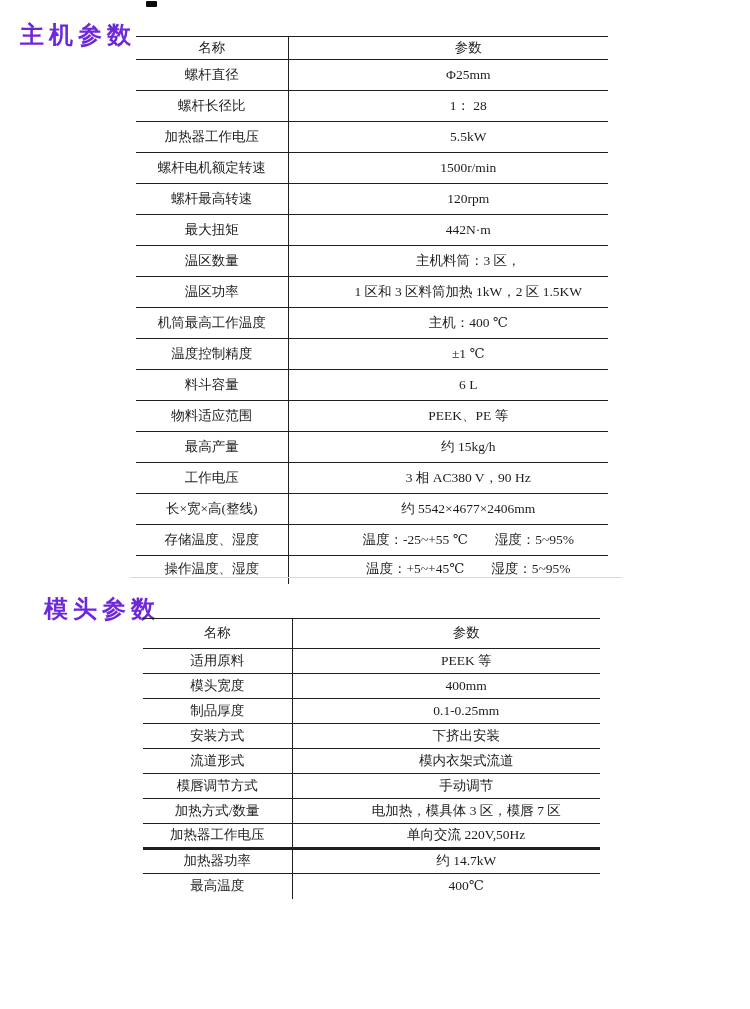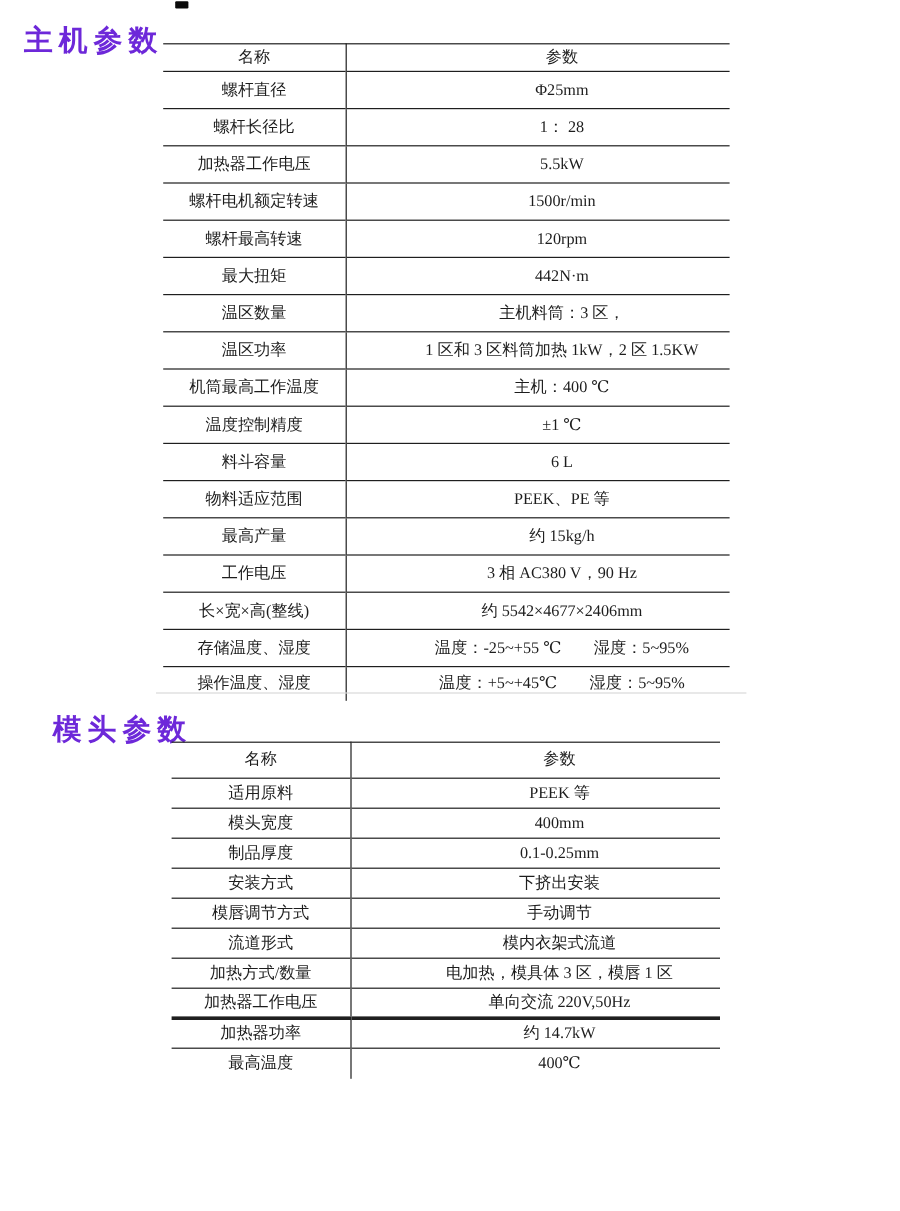--- a/index.html
+++ b/index.html
@@ -159,30 +159,30 @@
       </tr>
   <tr>
         <td class="c0">制品厚度</td>
         <td class="c1">0.1-0.25mm</td>
       </tr>
   <tr>
         <td class="c0">安装方式</td>
         <td class="c1">下挤出安装</td>
       </tr>
   <tr>
+        <td class="c0">流道形式</td>
+        <td class="c1">模内衣架式流道</td>
+      </tr>
+  <tr>
         <td class="c0">模唇调节方式</td>
         <td class="c1">手动调节</td>
       </tr>
   <tr>
-        <td class="c0">流道形式</td>
-        <td class="c1">模内衣架式流道</td>
-      </tr>
-  <tr>
         <td class="c0">加热方式/数量</td>
-        <td class="c1">电加热，模具体 3 区，模唇 1 区</td>
+        <td class="c1">电加热，模具体 3 区，模唇 7 区</td>
       </tr>
   <tr>
         <td class="c0">加热器工作电压</td>
         <td class="c1">单向交流 220V,50Hz</td>
       </tr>
   <tr class="thick">
         <td class="c0">加热器功率</td>
         <td class="c1">约 14.7kW</td>
       </tr>
   <tr>

